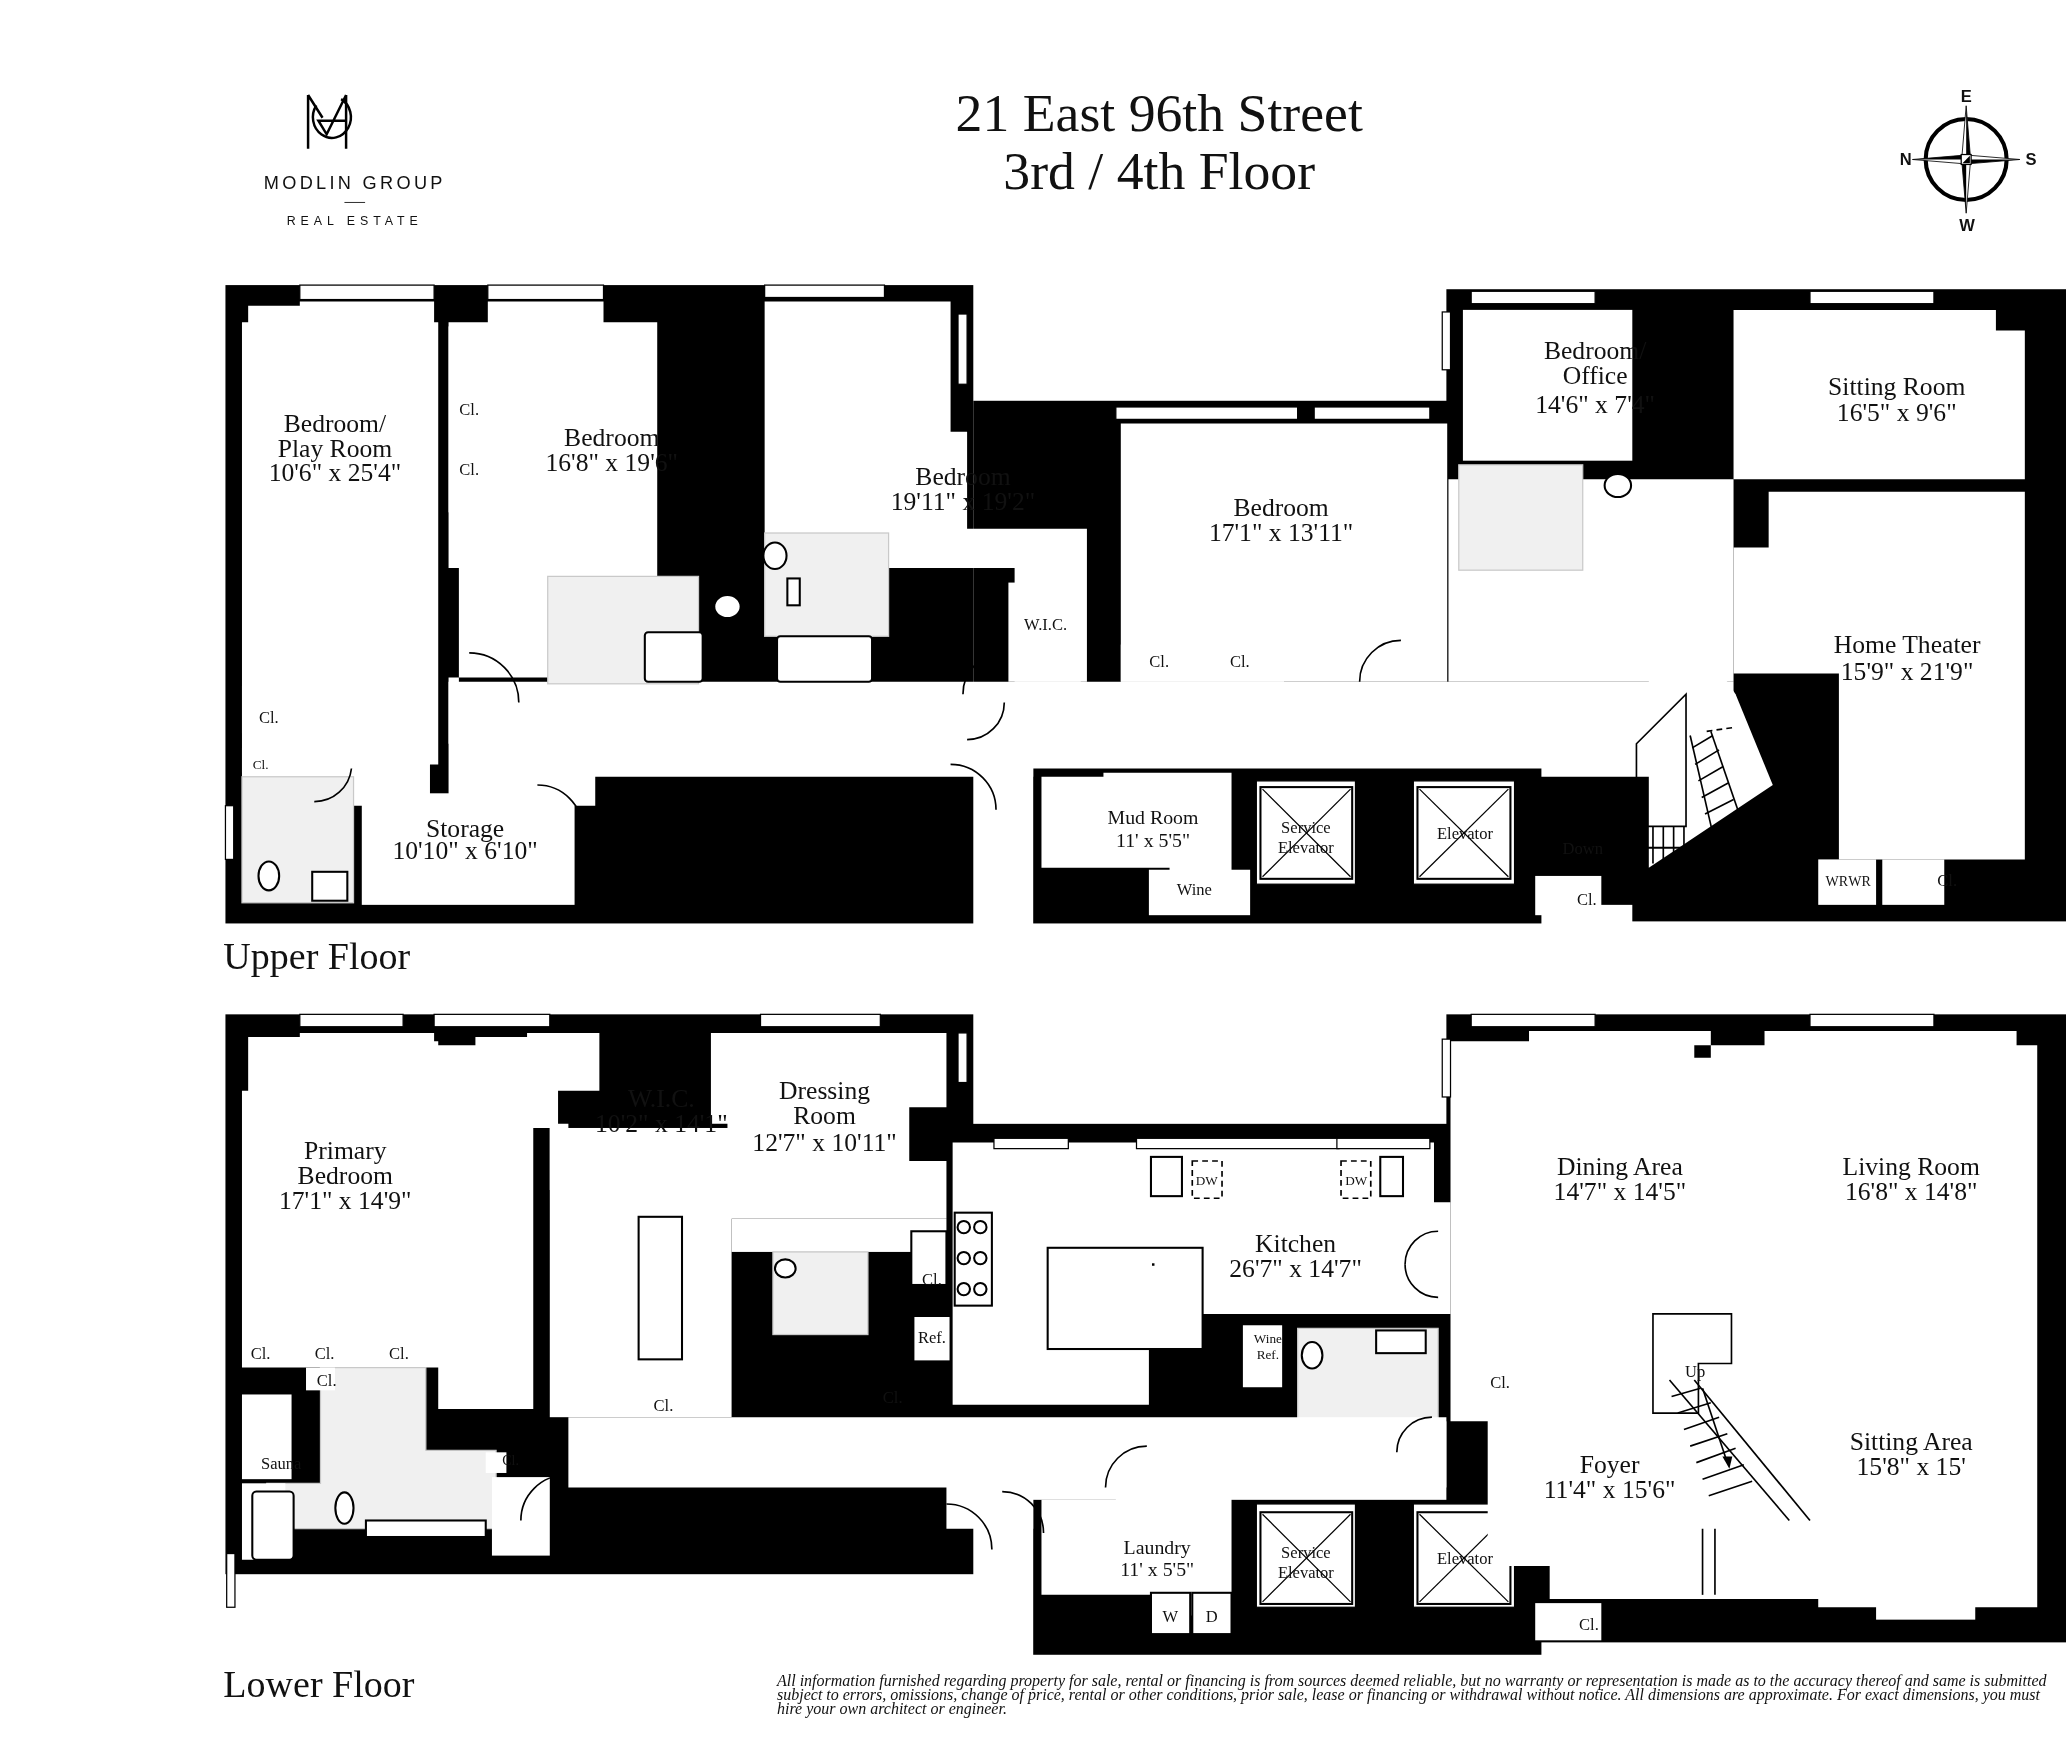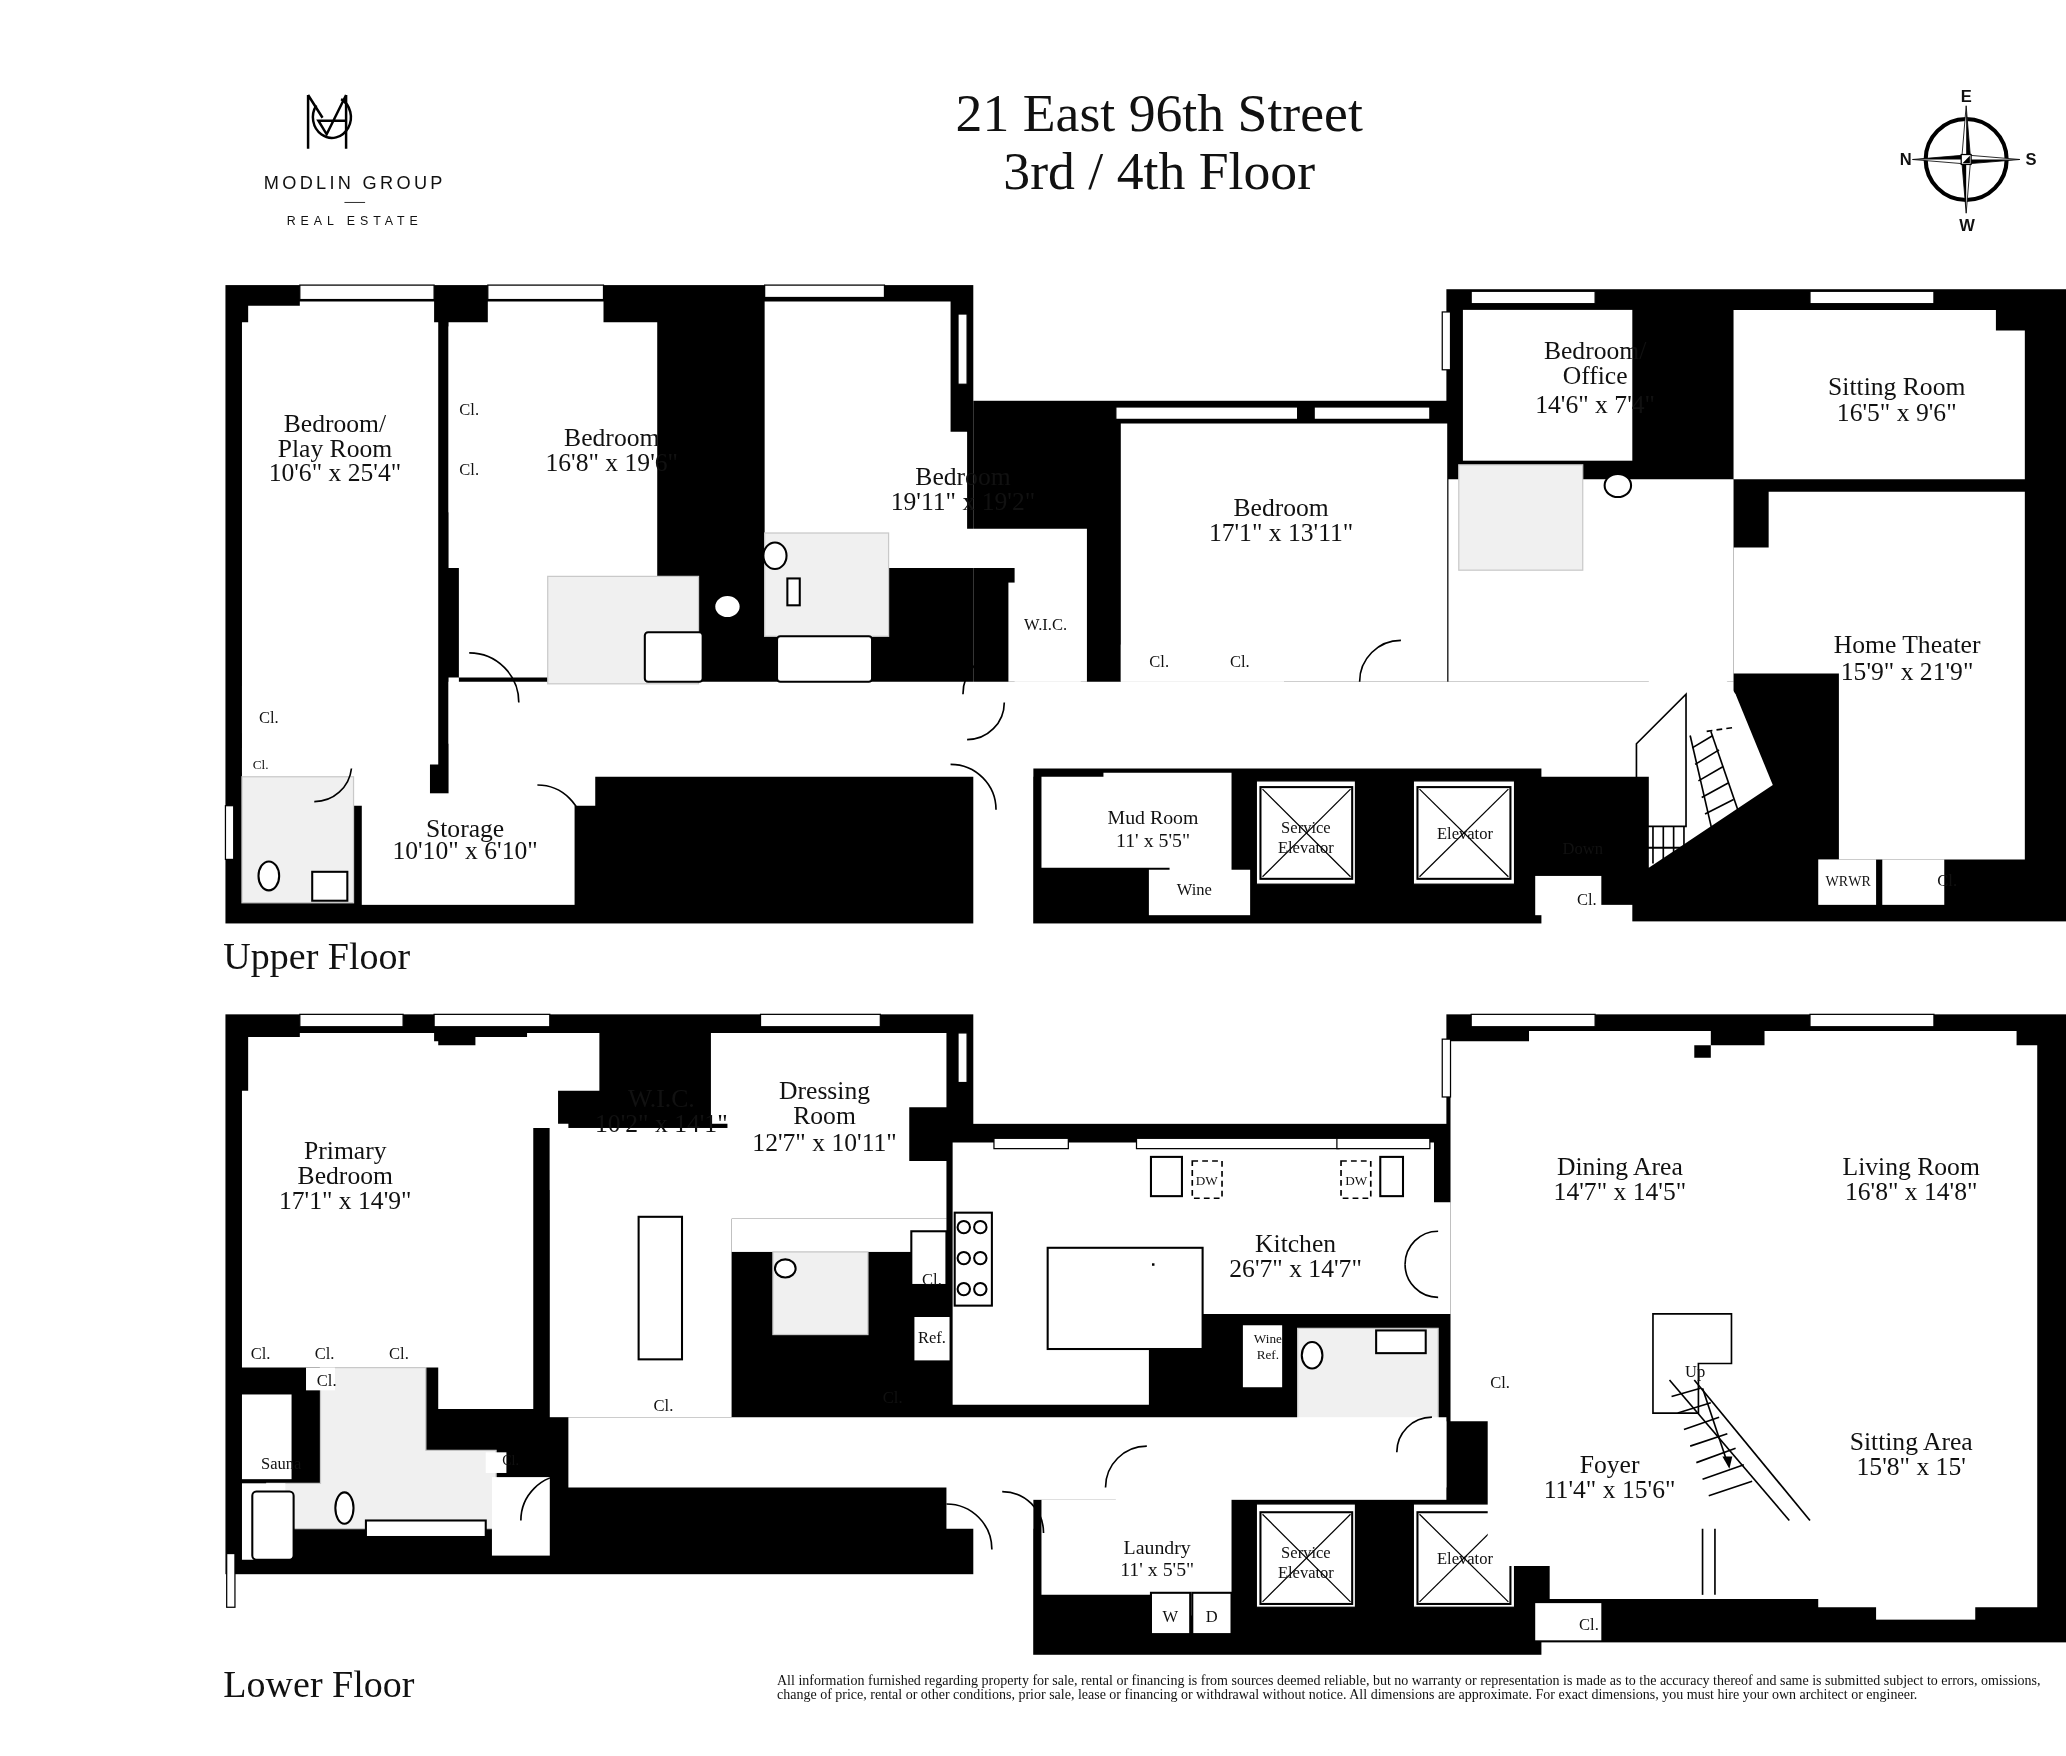--- a/index.html
+++ b/index.html
@@ -15,21 +15,21 @@
   .lbl { font-family:"Liberation Serif","DejaVu Serif",serif; fill:#111; text-anchor:middle; }
   .rn { font-size:62px; }
   .rd { font-size:62px; }
   .sm { font-size:48px; }
   .xs { font-size:40px; }
   .floor-label { font-size:92px; text-anchor:start; }
   .title { font-size:130px; }
   .brand { font-family:"Liberation Sans","DejaVu Sans",sans-serif; font-size:44px; letter-spacing:8px; }
   .brand2 { font-family:"Liberation Sans","DejaVu Sans",sans-serif; font-size:30px; letter-spacing:12px; }
   .compass-l { font-family:"Liberation Sans","DejaVu Sans",sans-serif; font-weight:bold; font-size:40px; }
-  .disc { position:absolute; left:777px; top:1674px; width:1289px; font-family:"Liberation Serif","DejaVu Serif",serif; font-size:14px; line-height:14px; color:#111; }
+  .disc { position:absolute; left:777px; top:1674px; width:1289px; font-family:"Liberation Serif","DejaVu Serif",serif; font-style:italic; font-size:16px; line-height:14px; color:#111; }
 </style>
 </head>
 <body>
 
 <svg class="plan" viewBox="0 0 5500 4250" xmlns="http://www.w3.org/2000/svg">
 
   <g transform="translate(745,230)">
     <path d="M0,0 V130 M92,0 V130 M0,0 L35,55 M92,0 L45,95 L25,62 H92" class="thin" style="stroke-width:6"></path>
     <path d="M20,25 A46,50 0 1,0 80,10" class="thin" style="stroke-width:6"></path>
   </g>

